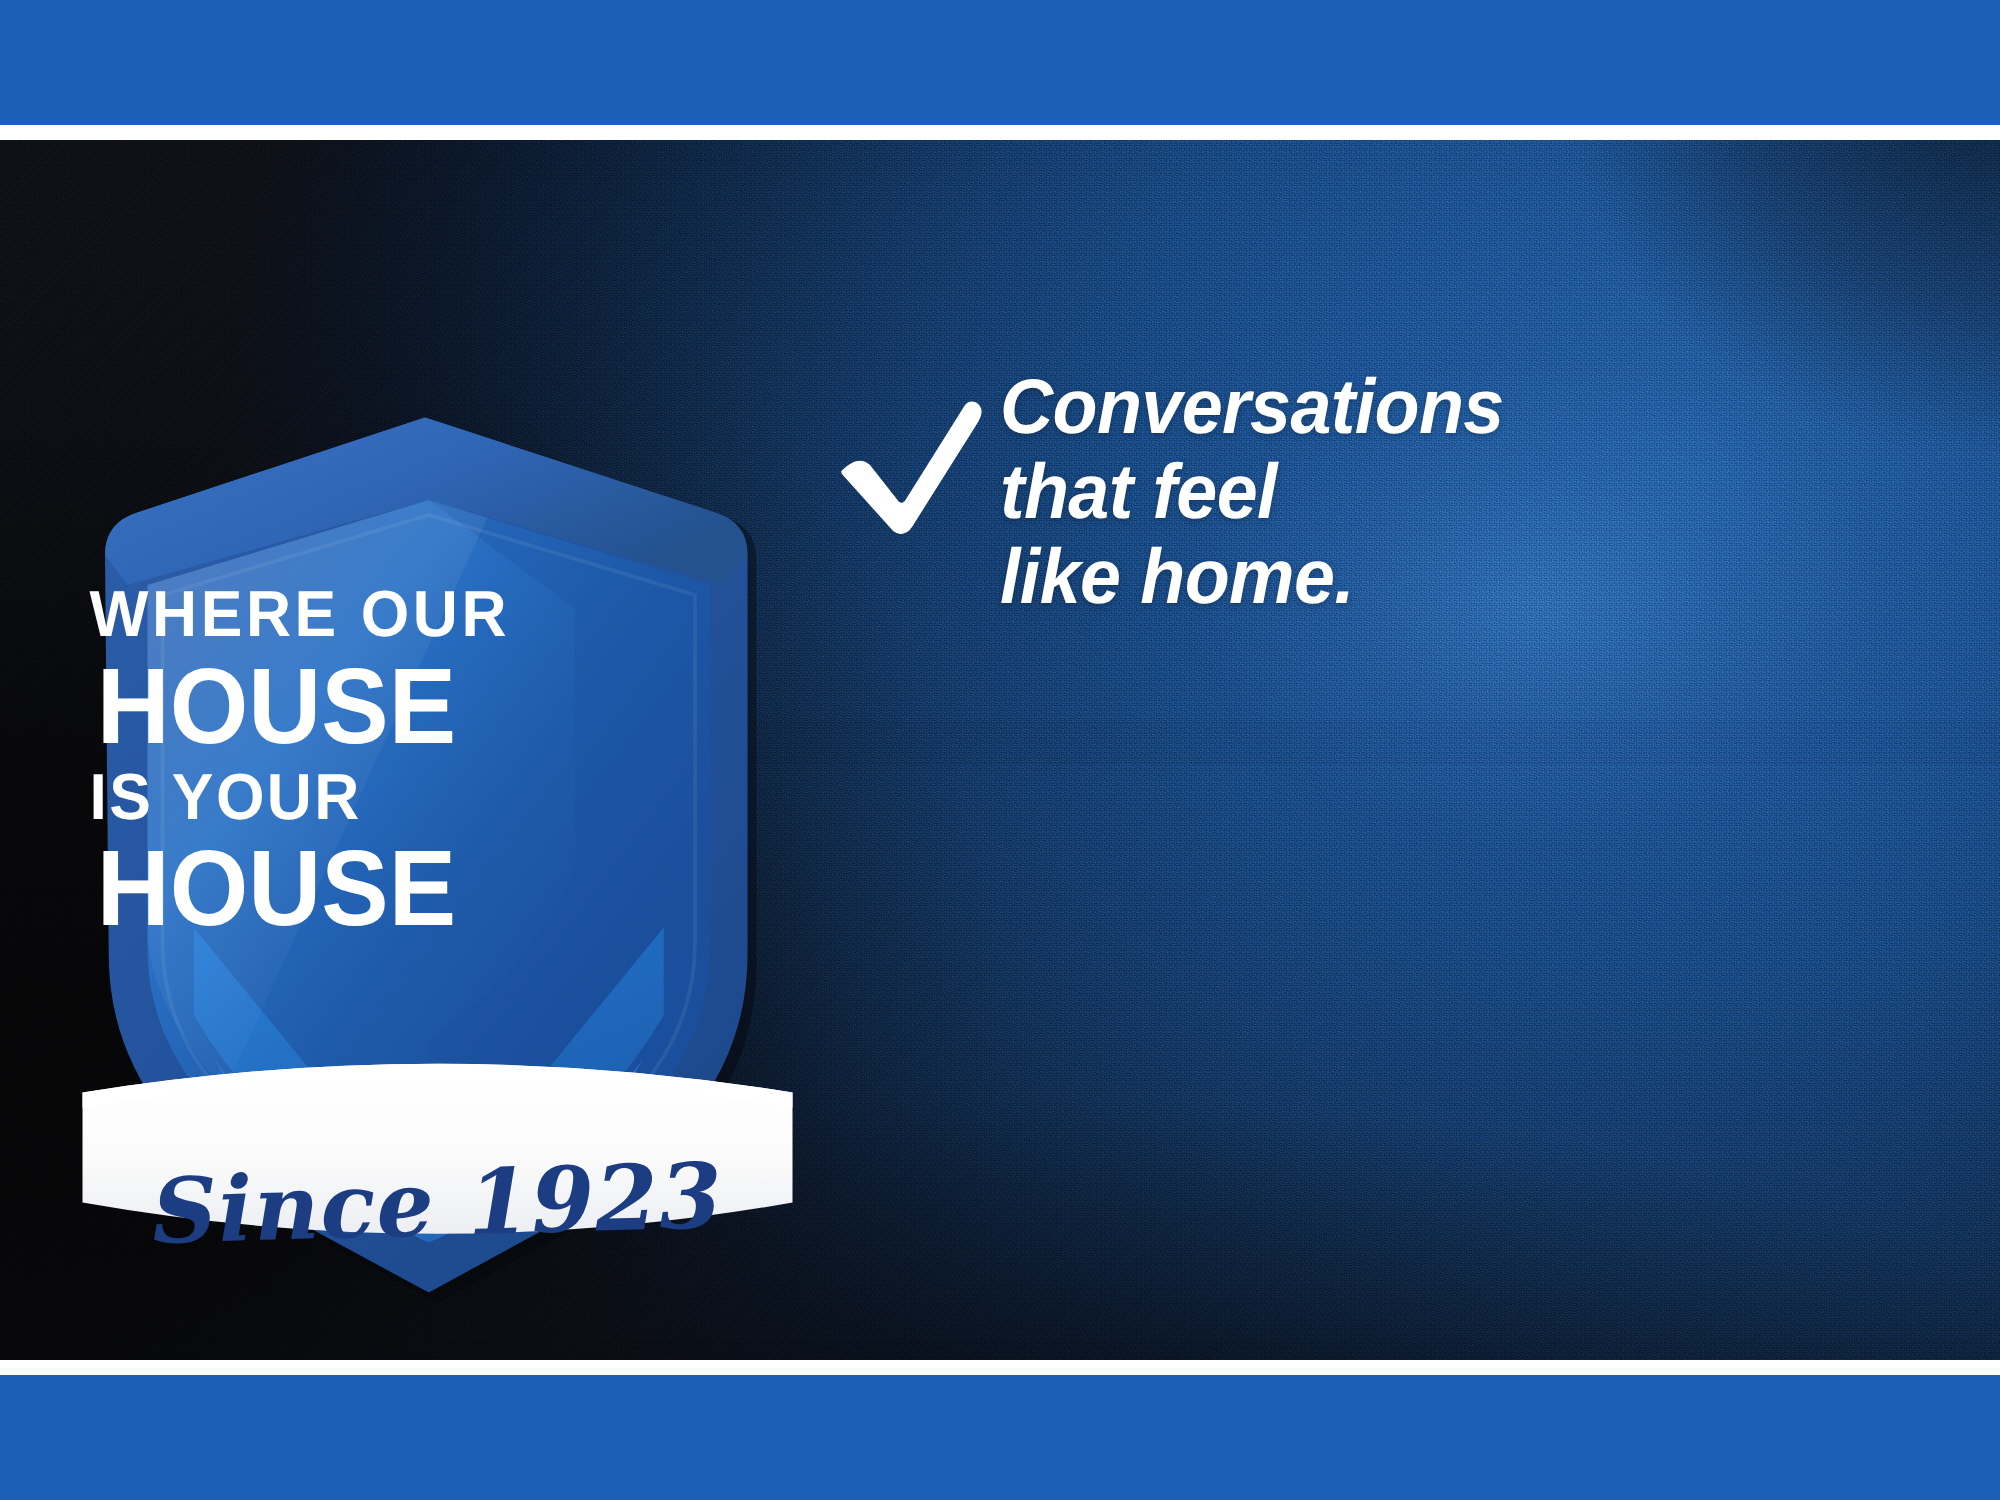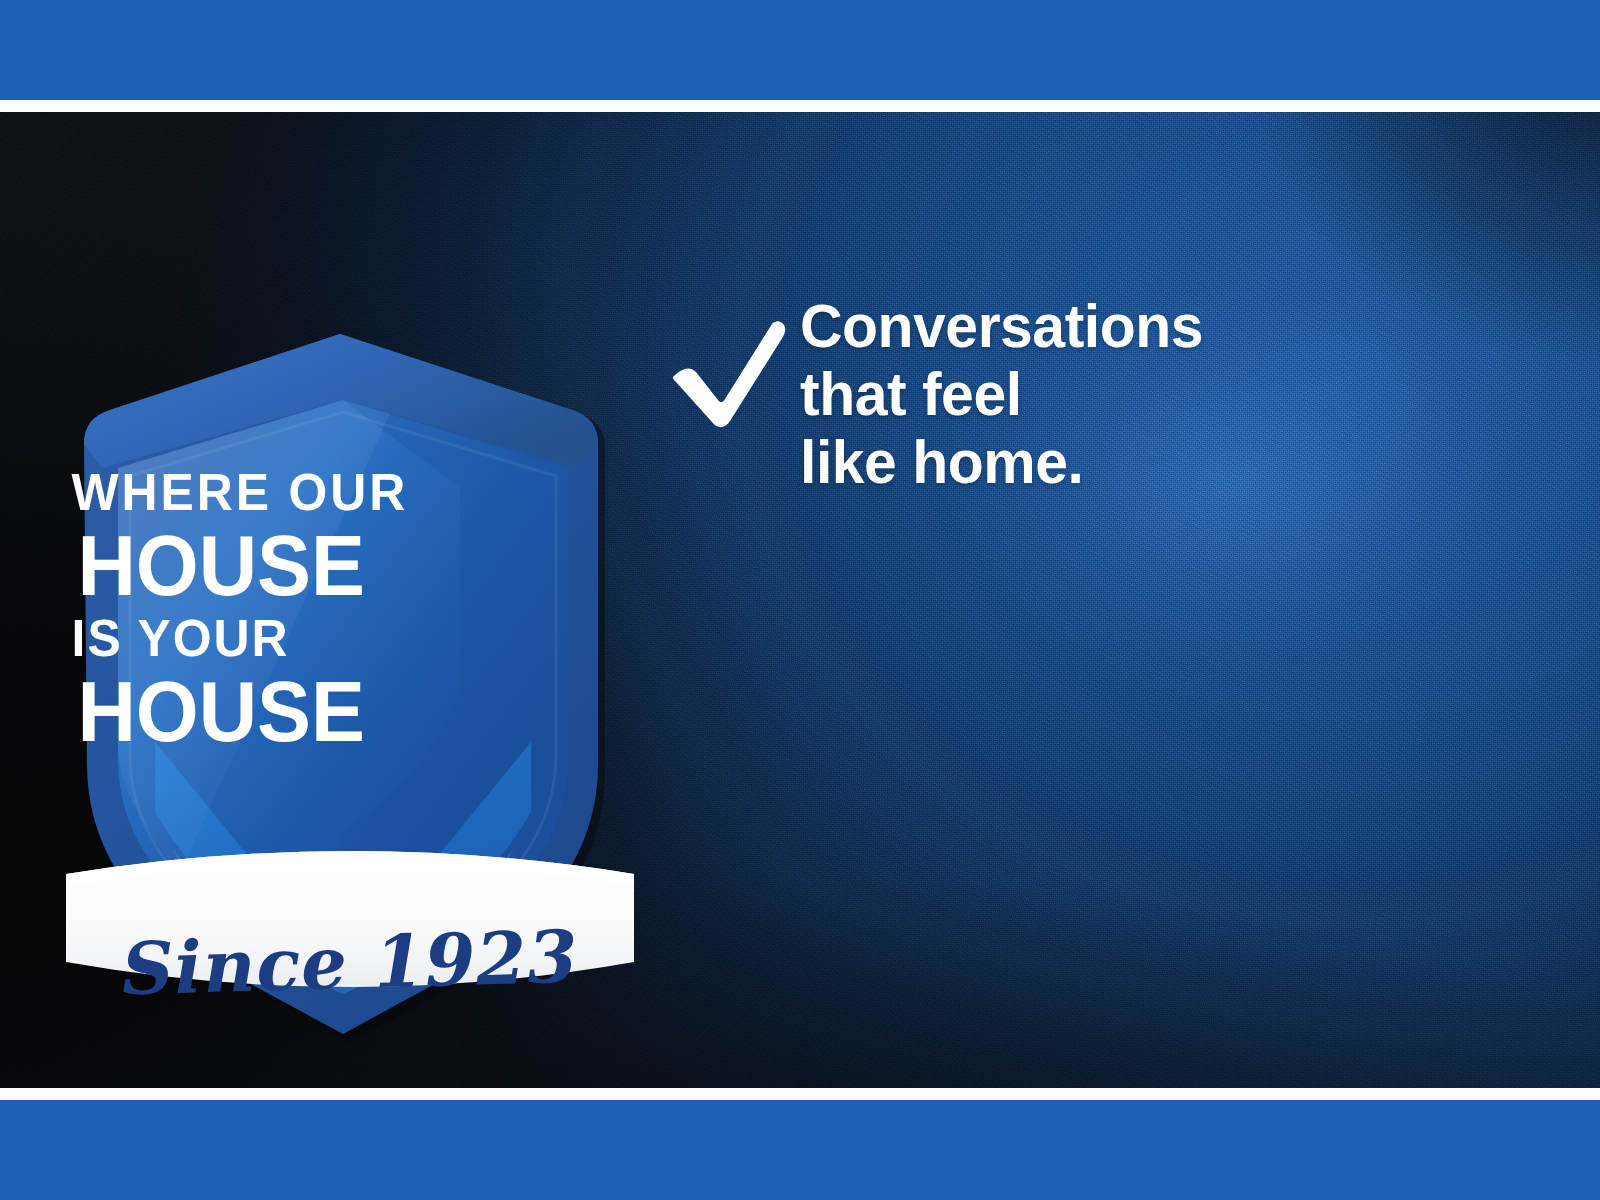--- a/index.html
+++ b/index.html
@@ -196,21 +196,21 @@
     left: 668px;
     top: 180px;
     width: 860px;
     z-index: 4;
   }
   .benefit-row {
     display: flex;
     align-items: flex-start;
     margin-bottom: 74px;
   }
-  .benefit-row:last-child { margin-bottom: 15px; }
+  .benefit-row:last-child { margin-bottom: 15px; font-style: italic; }
 
   .check-wrap {
     flex: 0 0 auto;
     width: 132px;
     padding-top: 28px;
   }
   .check-wrap svg { display: block; width: 120px; height: 110px; }
 
   .benefit-text {
     flex: 1 1 auto;

